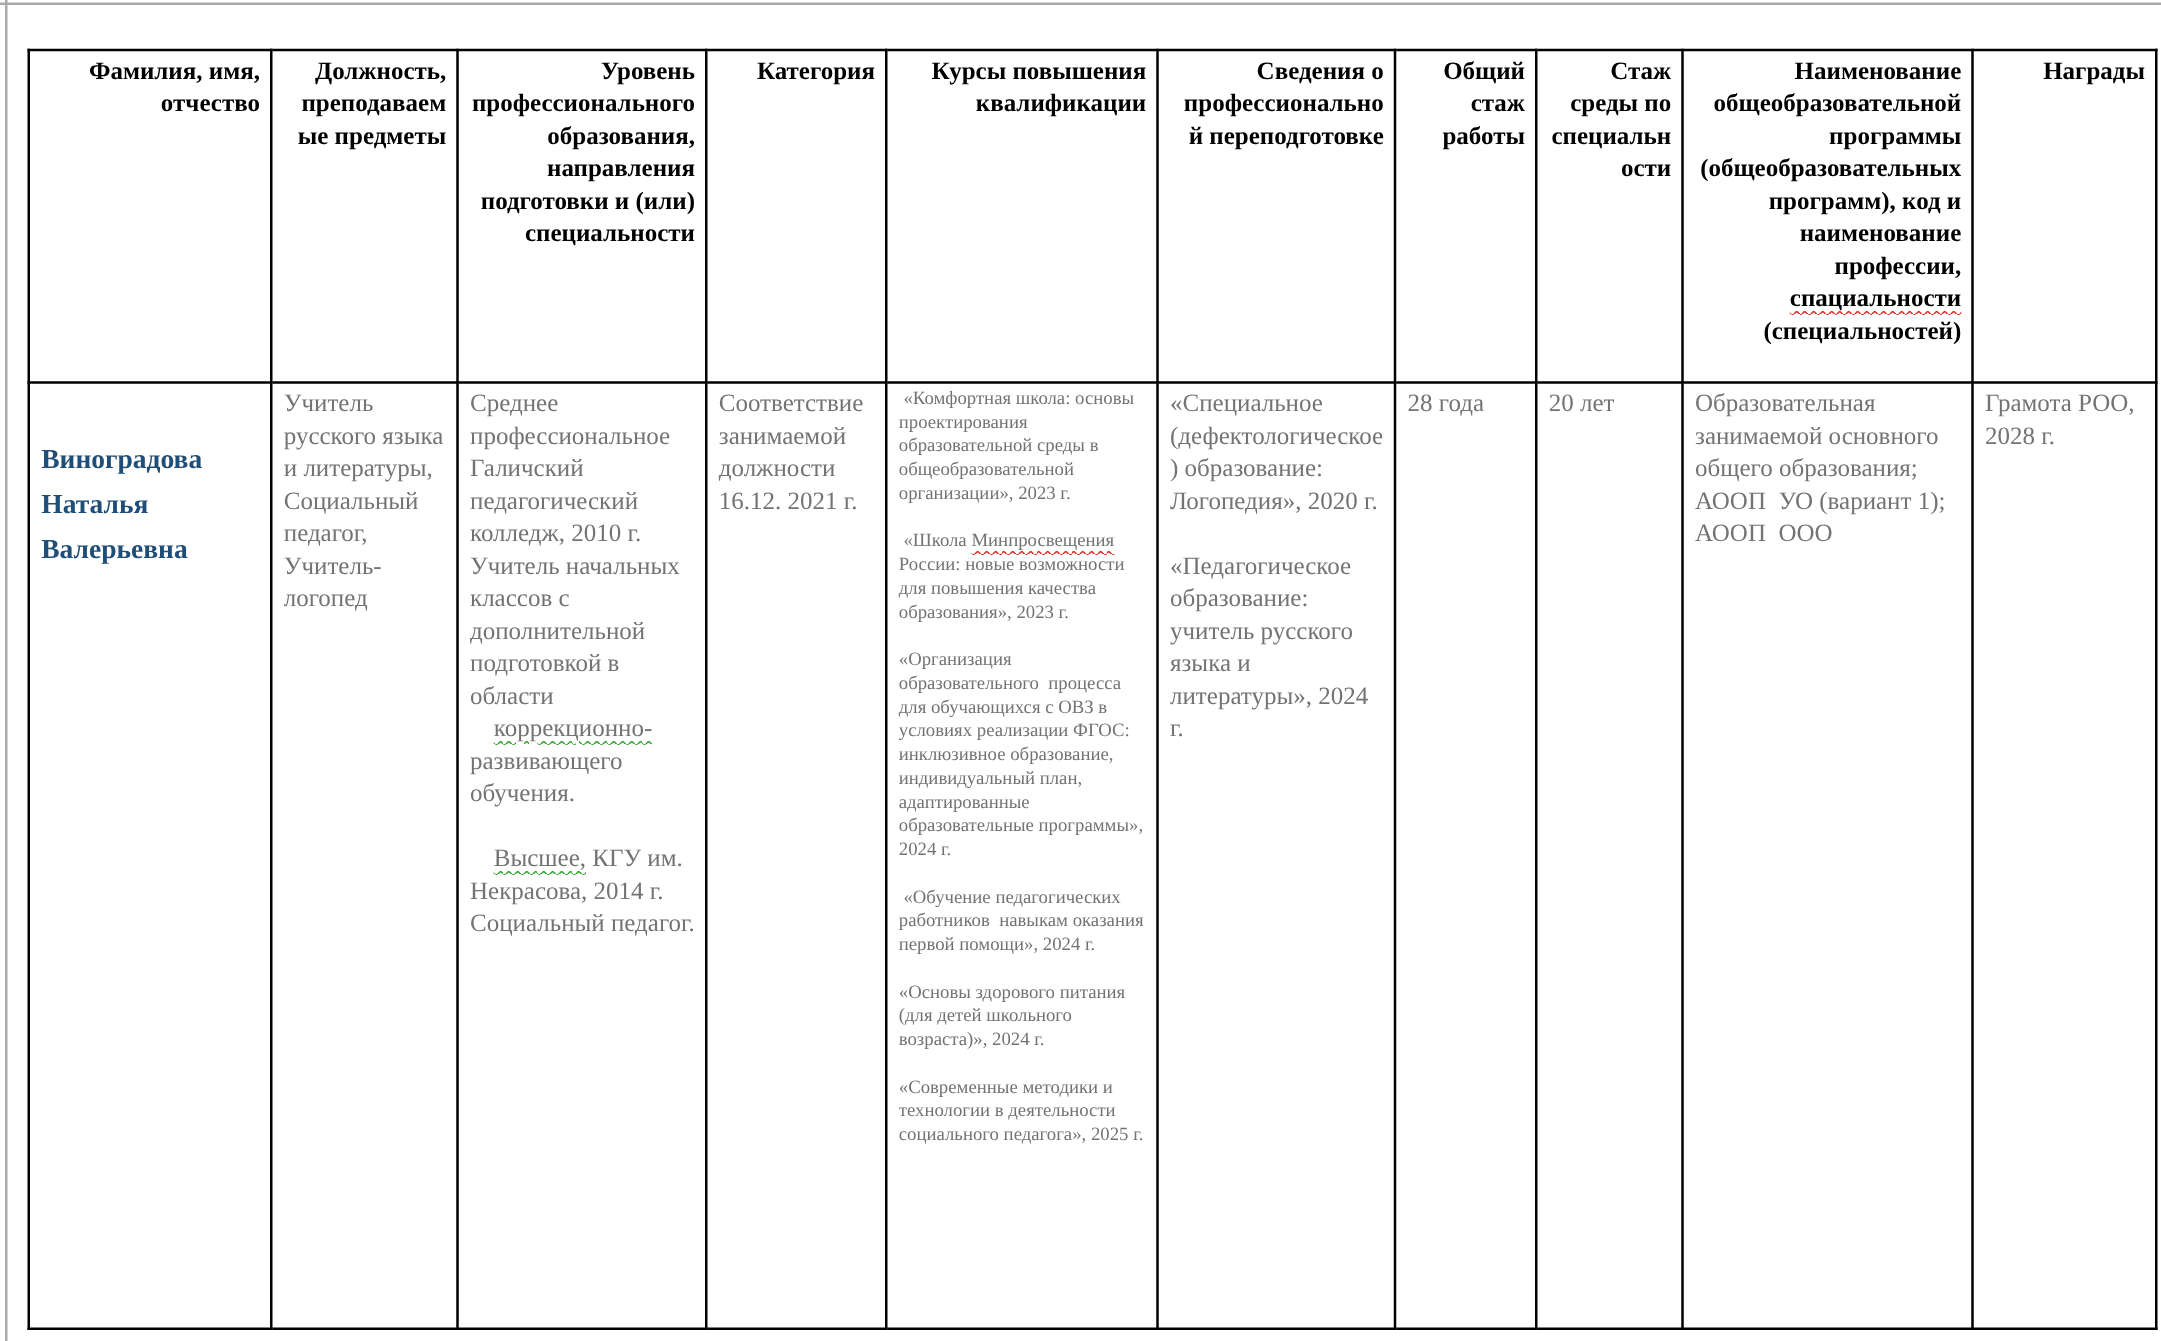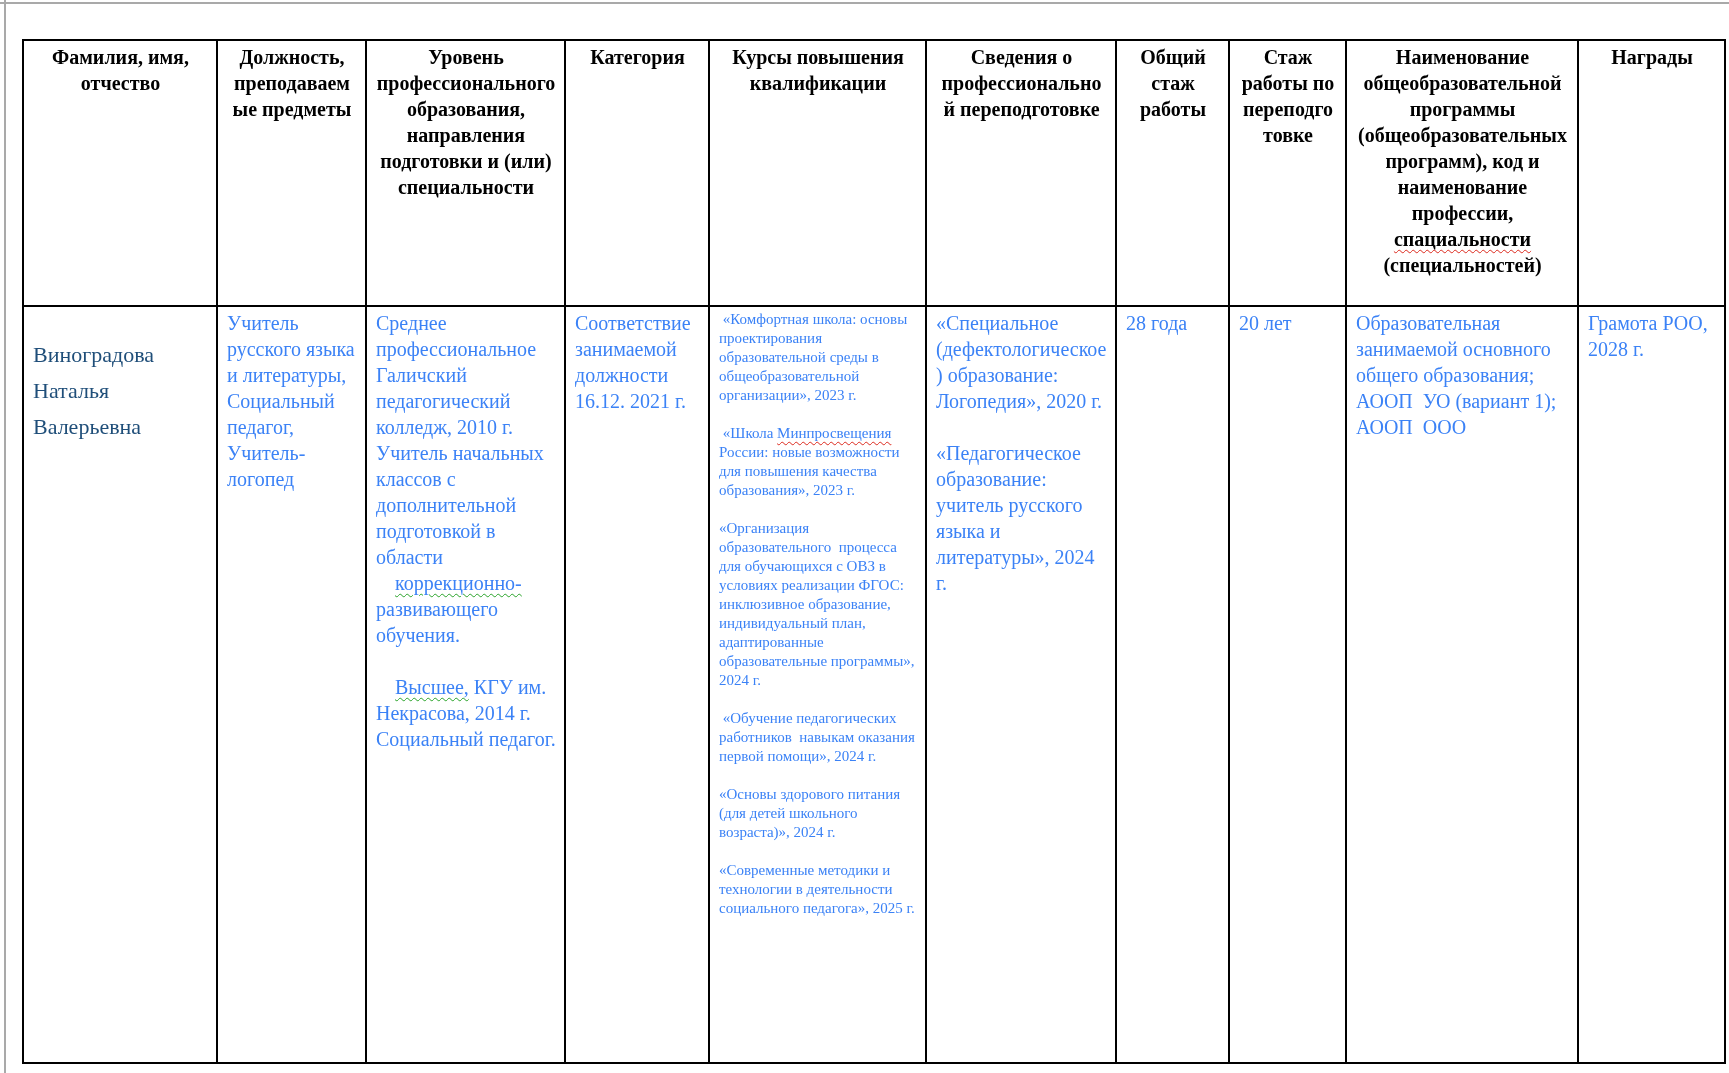--- a/index.html
+++ b/index.html
@@ -19,26 +19,26 @@
     border:2px solid var(--border,#000);
     vertical-align:top;
     padding:3px 8px 3px 9px;
     white-space:pre-wrap;
     overflow-wrap:break-word;
     word-wrap:break-word;
     word-break:break-word;
   }
   thead tr { height:266px; }
   tbody tr { height:757px; }
-  th { text-align:center; font-weight:bold; font-size:20px; line-height:26px; color:#000; }
-  td { font-size:20px; line-height:26px; color:#3b82f6; }
+  th { text-align:right; font-weight:bold; font-size:20px; line-height:26px; color:#000; }
+  td { font-size:20px; line-height:26px; color:#737373; }
   .para { margin:0; }
   .cell-fio {
-    padding-top:30px;
-    font-weight:normal; font-size:22px; line-height:36px;
+    padding-top:42px;
+    font-weight:bold; font-size:22px; line-height:36px;
     color:var(--name-blue,#1f4e79);
   }
   .cell-kursy { font-size:15px; line-height:19px; }
   .mark-spell {
     text-decoration: underline;
     text-decoration-style: wavy;
     text-decoration-color: var(--spell,#dc2a1e);
     text-decoration-thickness:1px;
     text-underline-offset:3px;
   }
@@ -72,21 +72,21 @@
     </colgroup>
   <thead>
     <tr id="header-row">
         <th class="header-cell"><p class="para"><span class="seg">Фамилия, имя, отчество</span></p></th>
         <th class="header-cell"><p class="para"><span class="seg">Должность, преподаваемые предметы</span></p></th>
         <th class="header-cell"><p class="para"><span class="seg">Уровень профессионального образования, направления подготовки и (или) специальности</span></p></th>
         <th class="header-cell"><p class="para"><span class="seg">Категория</span></p></th>
         <th class="header-cell"><p class="para"><span class="seg">Курсы повышения квалификации</span></p></th>
         <th class="header-cell"><p class="para"><span class="seg">Сведения о профессиональной переподготовке</span></p></th>
         <th class="header-cell"><p class="para"><span class="seg">Общий стаж работы</span></p></th>
-        <th class="header-cell"><p class="para"><span class="seg">Стаж работы по переподготовке</span></p></th>
+        <th class="header-cell"><p class="para"><span class="seg">Стаж среды по специальности</span></p></th>
         <th class="header-cell"><p class="para"><span class="seg">Наименование общеобразовательной программы (общеобразовательных программ), код и наименование профессии, </span><span class="seg mark-spell">спациальности</span><span class="seg"> (специальностей)</span></p></th>
         <th class="header-cell"><p class="para"><span class="seg">Награды</span></p></th>
       </tr>
   </thead>
   <tbody>
     <tr id="data-row">
         <td class="body-cell cell-fio"><p class="para"><span class="seg">Виноградова Наталья Валерьевна</span></p></td>
         <td class="body-cell cell-dolzhnost"><p class="para"><span class="seg">Учитель русского языка и литературы, Социальный педагог, Учитель-логопед</span></p></td>
         <td class="body-cell cell-obrazovanie"><p class="para"><span class="seg">Среднее профессиональное</span></p><p class="para"><span class="seg">Галичский педагогический колледж, 2010 г. Учитель начальных классов с дополнительной подготовкой в области </span><span class="seg mark-grammar">коррекционно-</span><span class="seg">развивающего обучения.</span></p><p class="para">&nbsp;</p><p class="para"><span class="seg mark-grammar">Высшее,</span><span class="seg"> КГУ им. Некрасова, 2014 г. Социальный педагог.</span></p></td>
         <td class="body-cell cell-kategoriya"><p class="para"><span class="seg">Соответствие занимаемой должности 16.12. 2021 г.</span></p></td>

